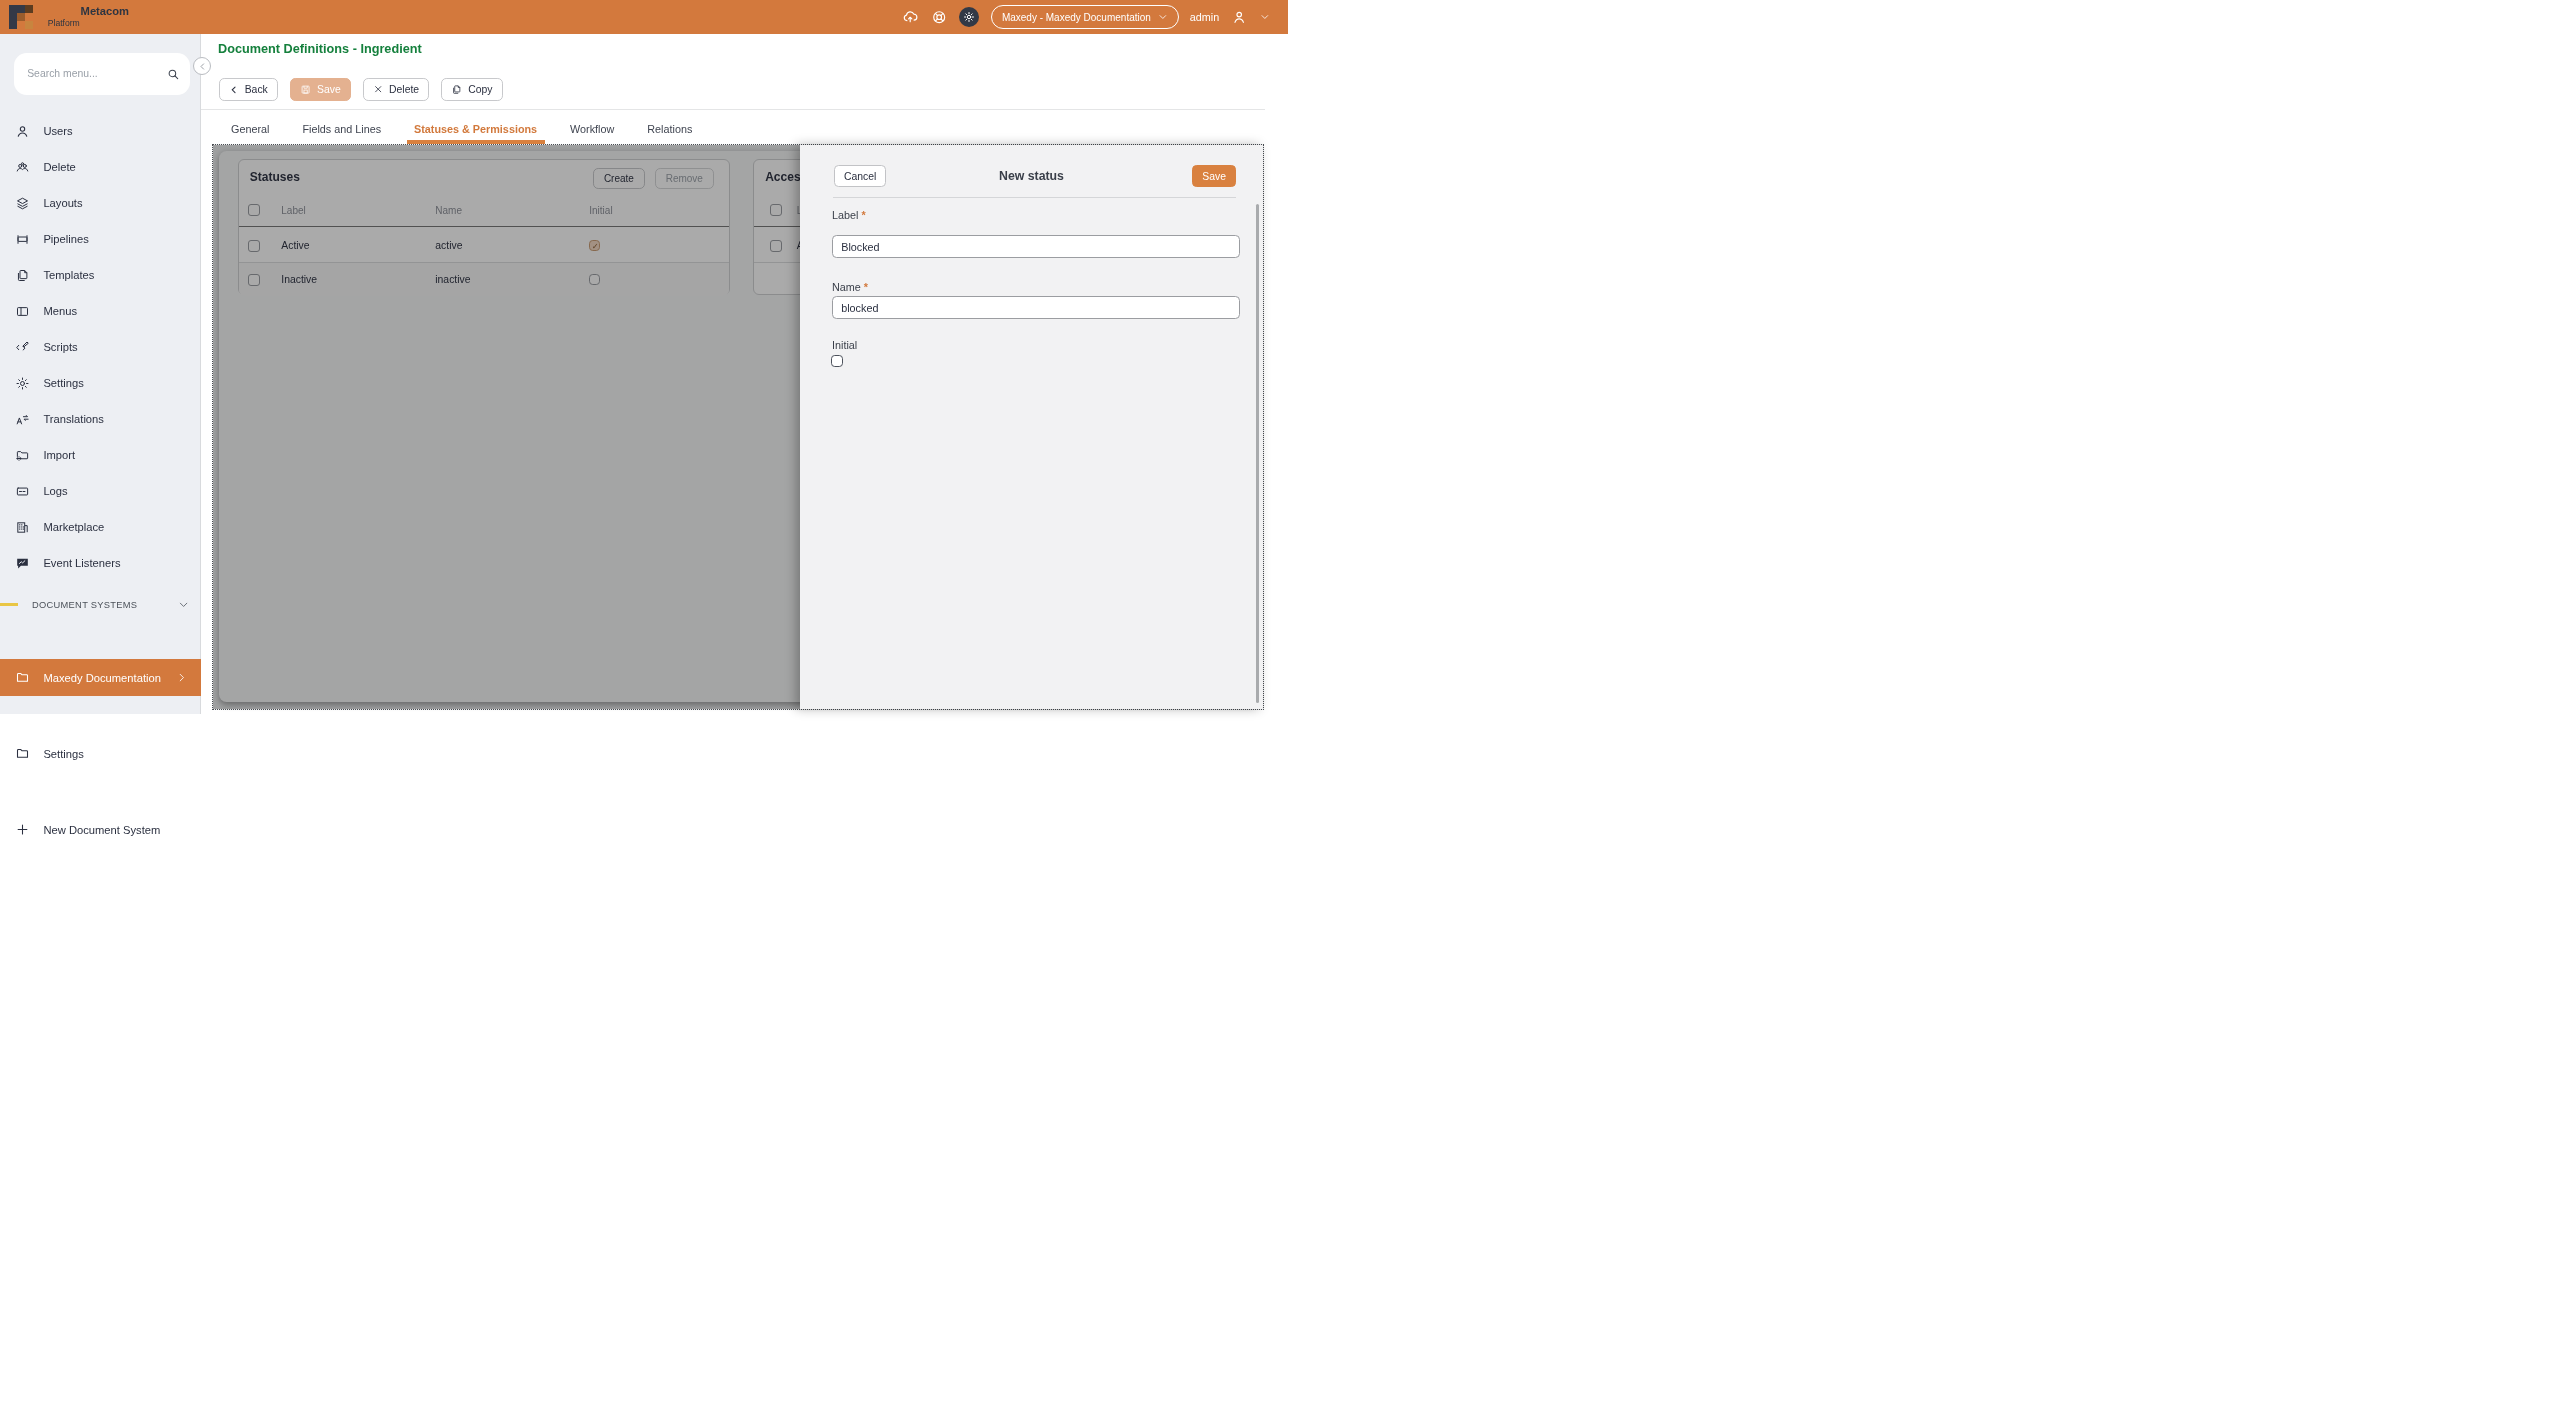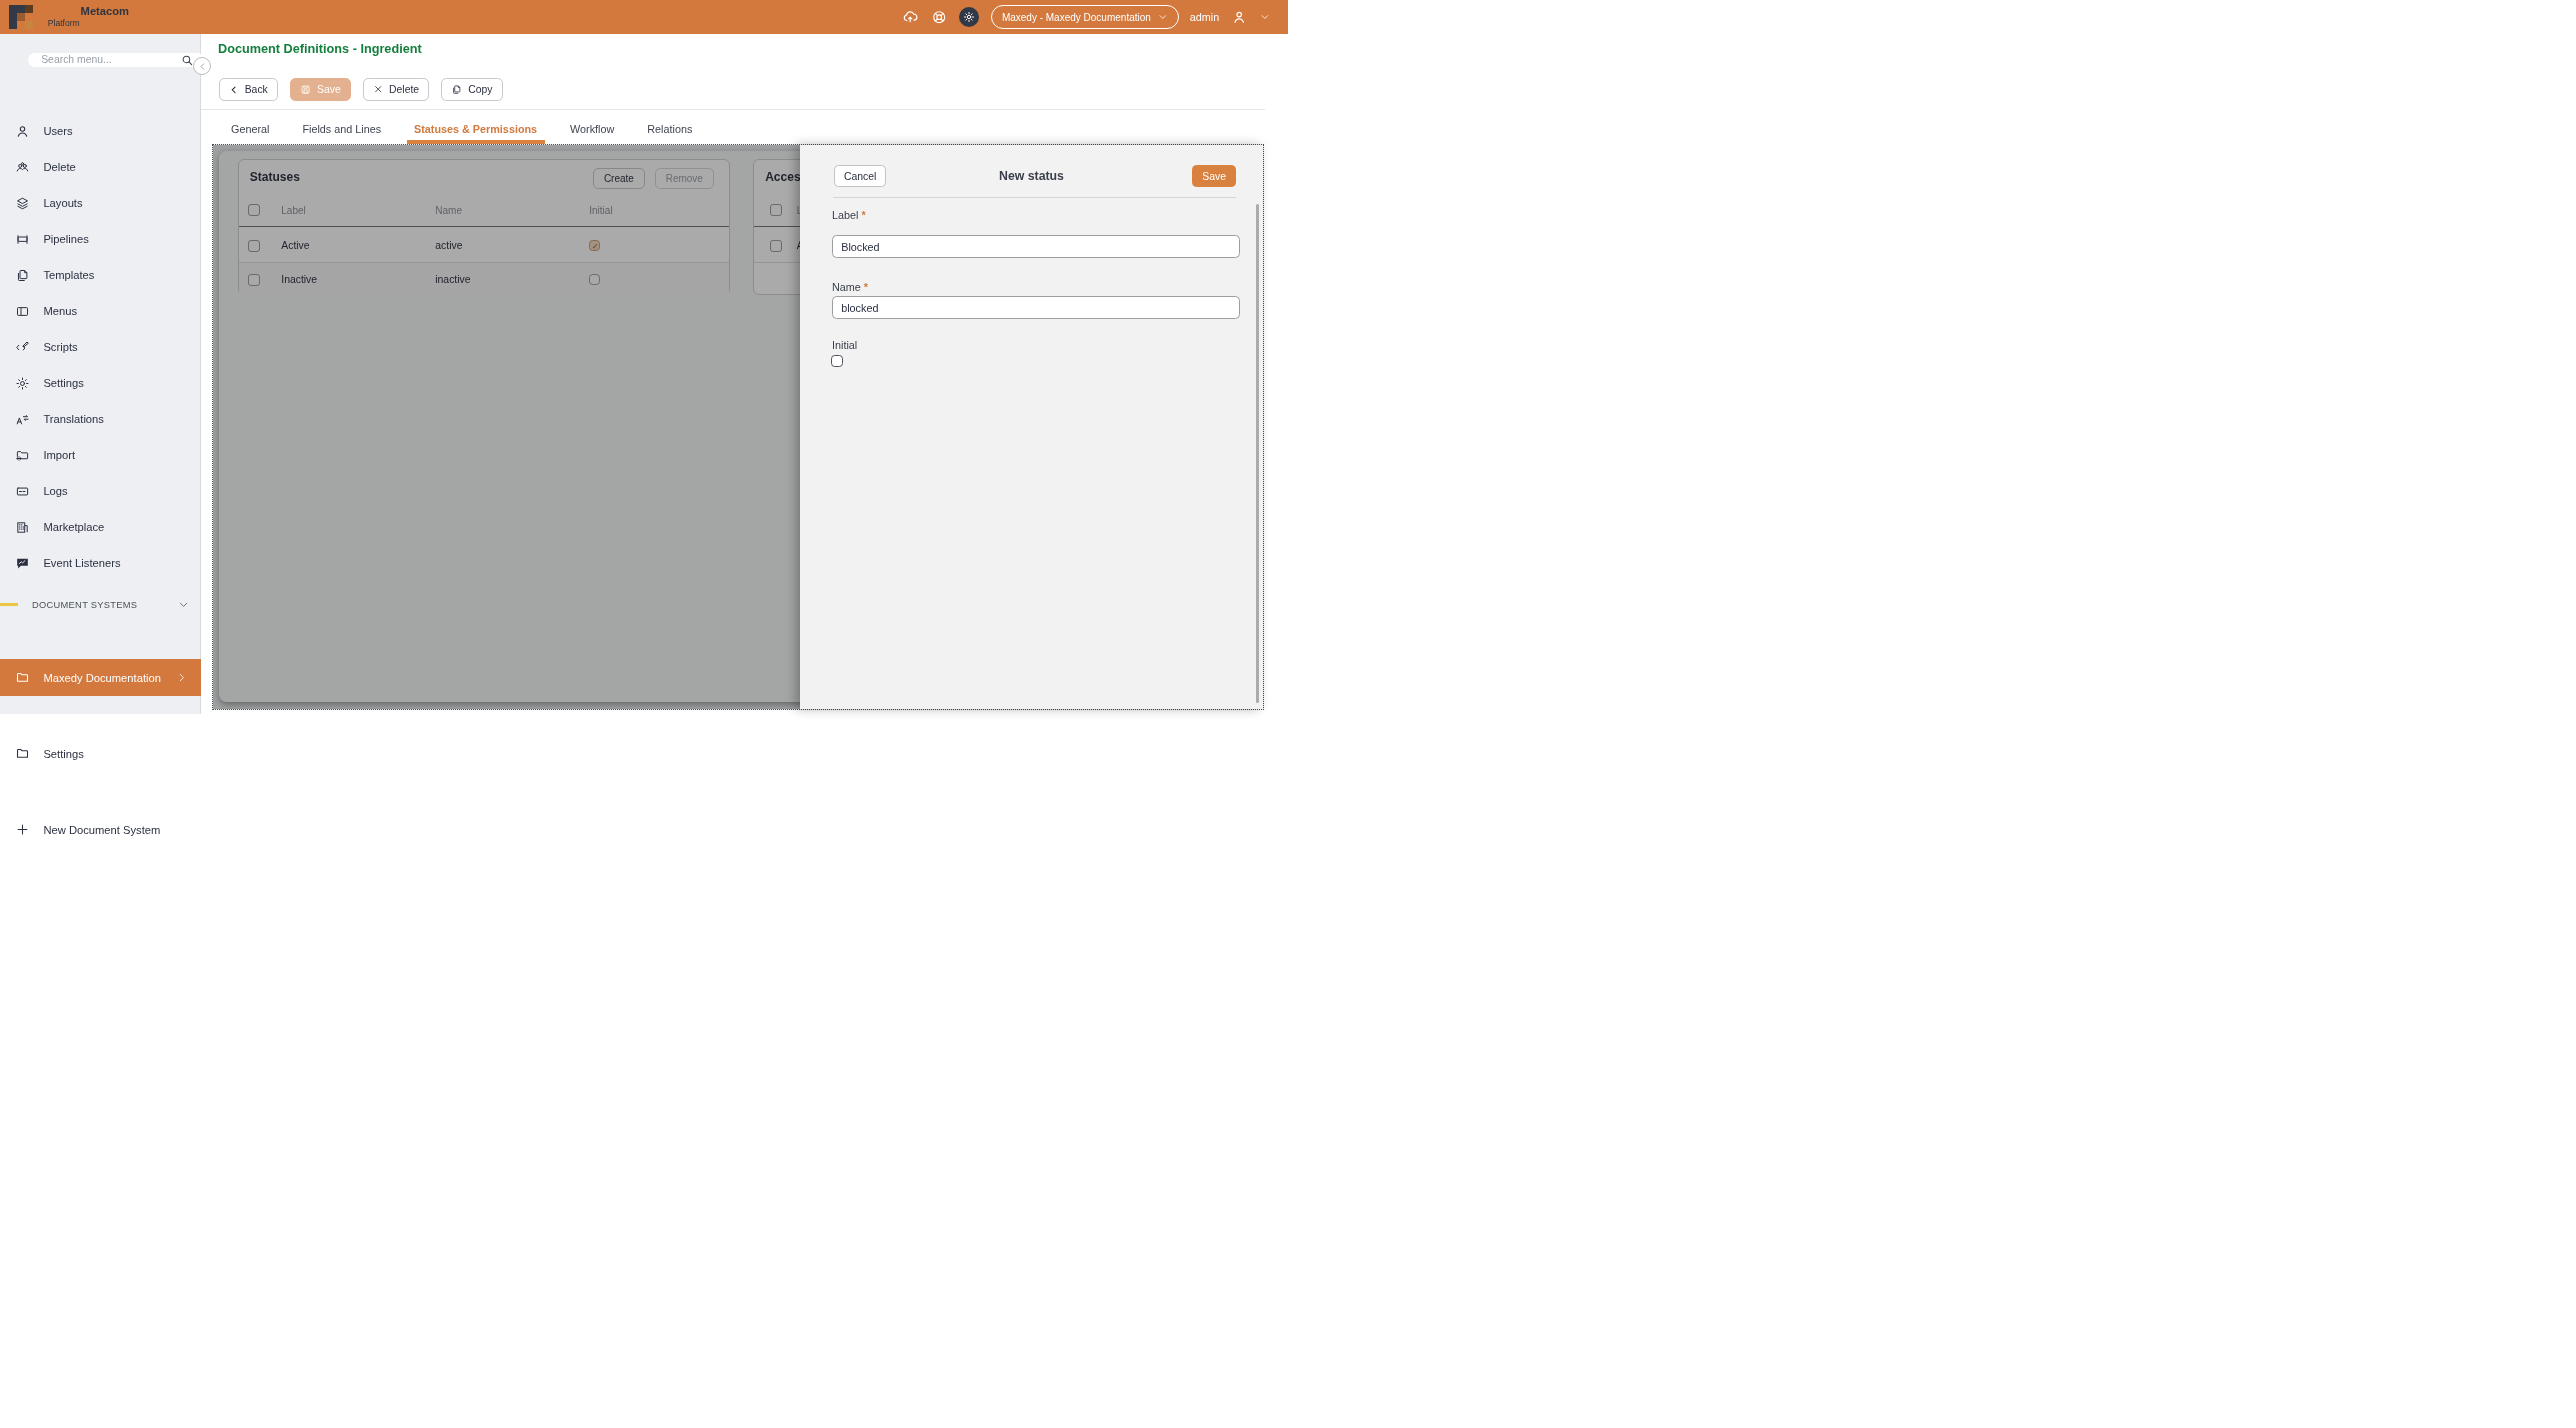--- a/index.html
+++ b/index.html
@@ -13,21 +13,21 @@
   .brand-title{font-size:11.2px;font-weight:700;color:#2e3440;margin-left:41px;}
   .brand-sub{font-size:8.6px;color:#2e3440;margin-left:8.2px;margin-top:1.5px;}
   .tb-right{position:absolute;right:18px;top:0;height:34px;display:flex;align-items:center;gap:11.2px;color:#fff;}
   .tb-icbtn{width:18px;height:18px;display:flex;align-items:center;justify-content:center;color:#fff;}
   .tb-gear{width:20px;height:20px;border-radius:50%;background:#323946;display:flex;align-items:center;justify-content:center;}
   .ctx-pill{height:21.6px;border:1.2px solid #ffffff;border-radius:12px;display:flex;align-items:center;gap:6.7px;padding:0 10.4px;font-size:10px;color:#fff;}
   .tb-user{font-size:10.8px;color:#fff;}
   svg{display:block;}
   
   .sidebar{position:absolute;left:0;top:34px;width:201px;height:680px;background:#edeff3;border-right:0.7px solid #d8dadd;box-sizing:border-box;}
-  .search-wrap{position:absolute;left:28px;top:18.6px;width:176px;height:14px;background:#fff;border-radius:12.7px;display:flex;align-items:center;}
+  .search-wrap{position:absolute;left:14px;top:18.6px;width:176px;height:42px;background:#fff;border-radius:12.7px;display:flex;align-items:center;}
   .search-wrap input{border:none;outline:none;background:transparent;flex:1;margin-left:11.2px;font-size:10.4px;color:#2b3040;font-family:inherit;}
   .search-wrap input::placeholder{color:#9aa0a8;}
   .search-ic{margin-right:9.7px;color:#3c424e;}
   .collapse-btn{position:absolute;left:193px;top:57px;width:16.4px;height:16.4px;border-radius:50%;background:#fff;border:0.7px solid #b9bcc1;display:flex;align-items:center;justify-content:center;color:#7c818a;z-index:3;}
   .menu{position:absolute;left:0;top:79px;width:201px;}
   .sitem{height:36px;display:flex;align-items:center;gap:13.4px;padding-left:15px;font-size:11.2px;color:#2b3040;cursor:pointer;}
   .sitem .ic{color:#2b3040;}
   .section-row{height:30px;margin-top:9px;display:flex;align-items:center;position:relative;}
   .section-dash{position:absolute;left:0;top:13.4px;width:18px;height:2.2px;background:#e9c644;}
   .section-label{margin-left:32px;font-size:9.3px;color:#4b5159;letter-spacing:0.3px;}

